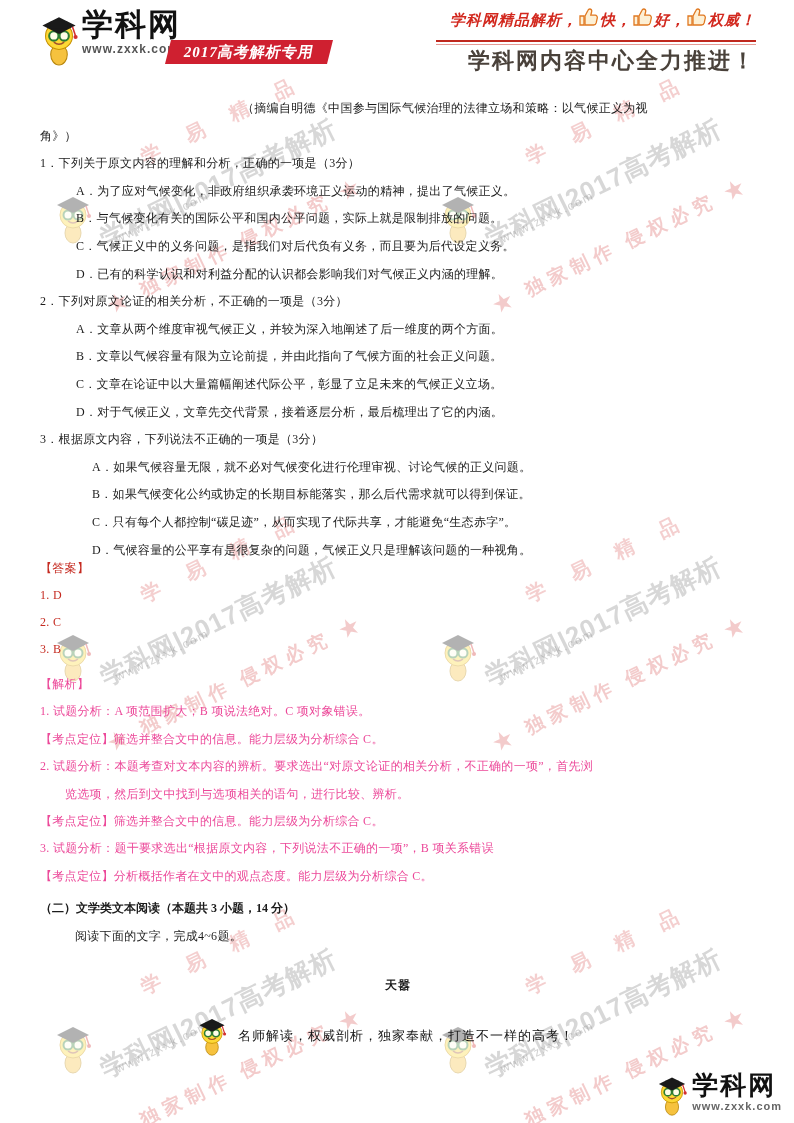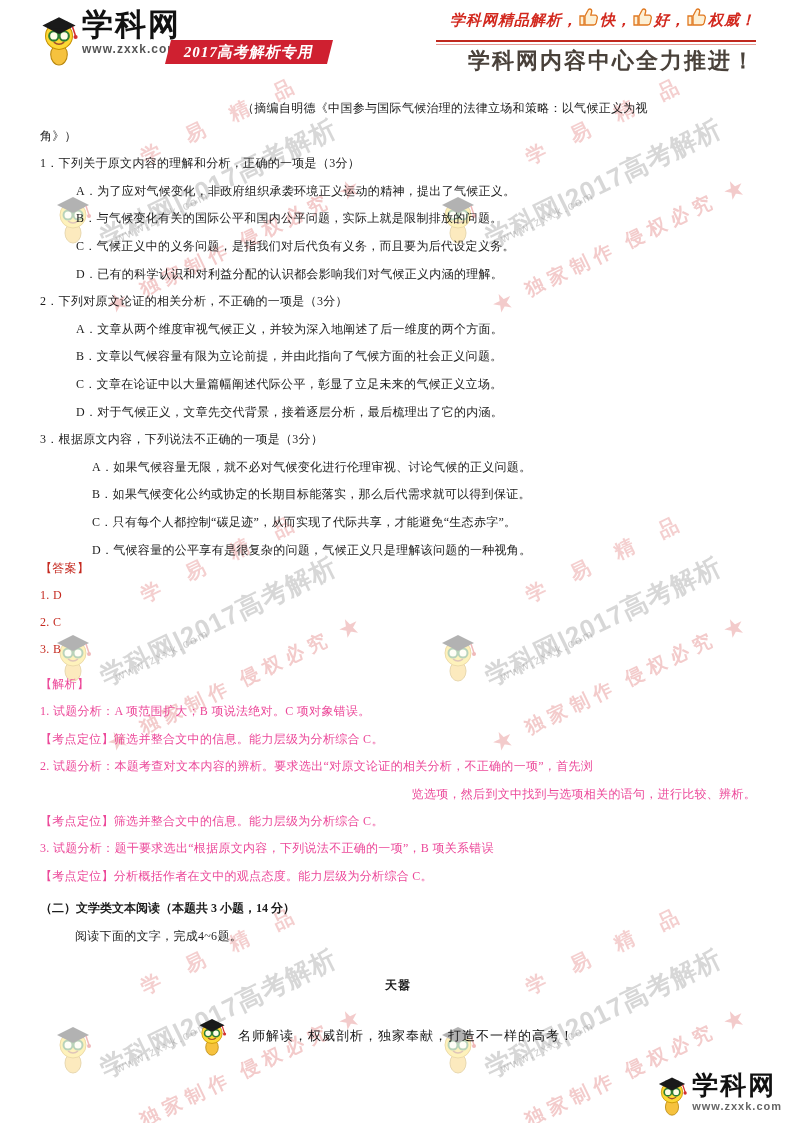--- a/index.html
+++ b/index.html
@@ -39,21 +39,21 @@
   .sub-slogan{position:absolute;right:38px;top:46px;font-weight:bold;font-size:22px;
               color:#49413a;letter-spacing:2px;}
 
   
   .doc{position:absolute;left:40px;top:95px;width:716px;z-index:1;font-size:12px;
        letter-spacing:.3px;color:#1b1b1b;}
   .ln{height:27.6px;line-height:27.6px;white-space:nowrap;}
   .ind-src{padding-left:202px;}
   .ind-opt{padding-left:36px;}
   .ind-opt3{padding-left:52px;}
-  .ind-cont{padding-left:25px;text-align:right;}
+  .ind-cont{padding-left:25px;}
   .red{color:#ec4899;}
   .ans .ln{height:27px;line-height:27px;color:#c52a20;}
   .ans-title{margin-top:-9px;}
   .ana .ln{height:27.4px;line-height:27.4px;}
   .ana-title{margin-top:8px;}
   .sec-head{font-weight:bold;margin-top:5px;letter-spacing:0;}
   .sec-intro{padding-left:35px;}
   .sec-title{text-align:center;font-weight:bold;margin-top:22px;letter-spacing:1px;}
 
   

